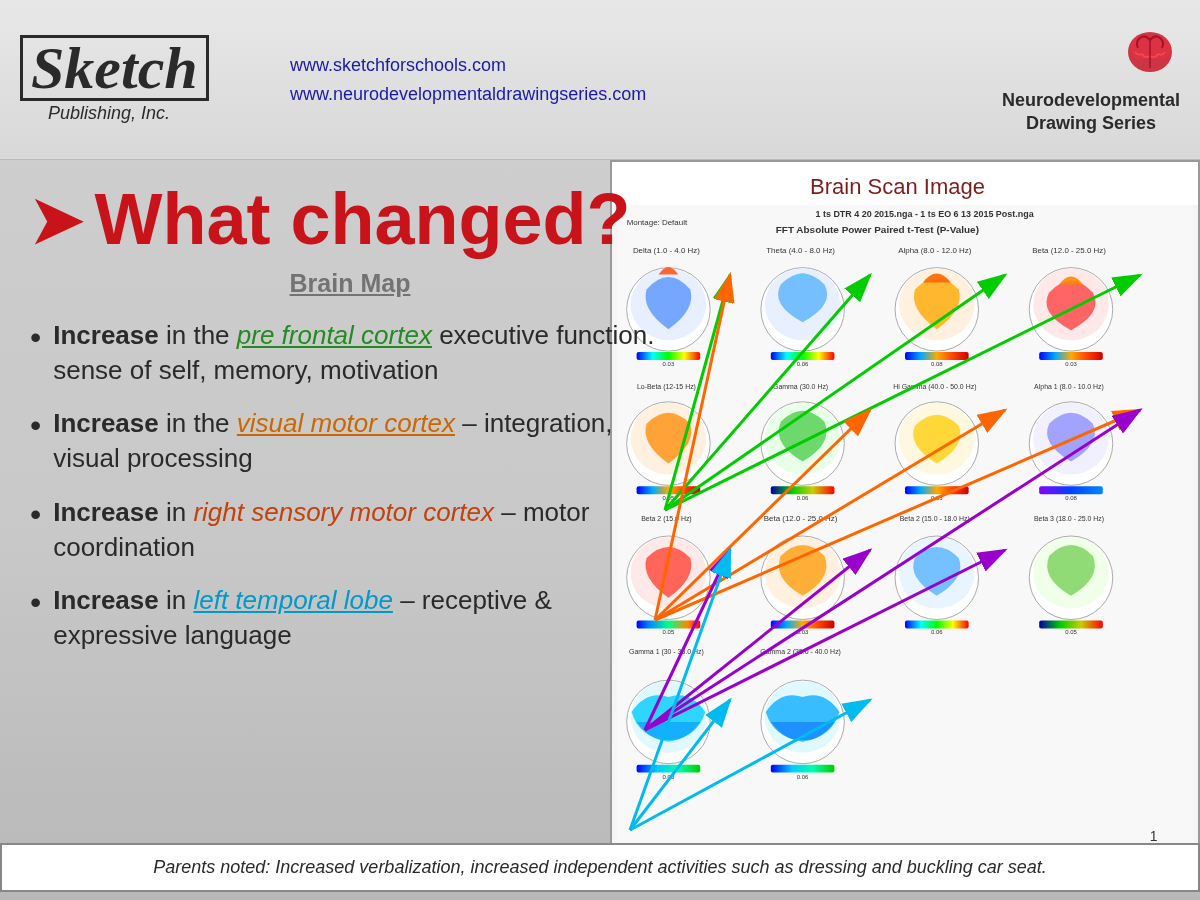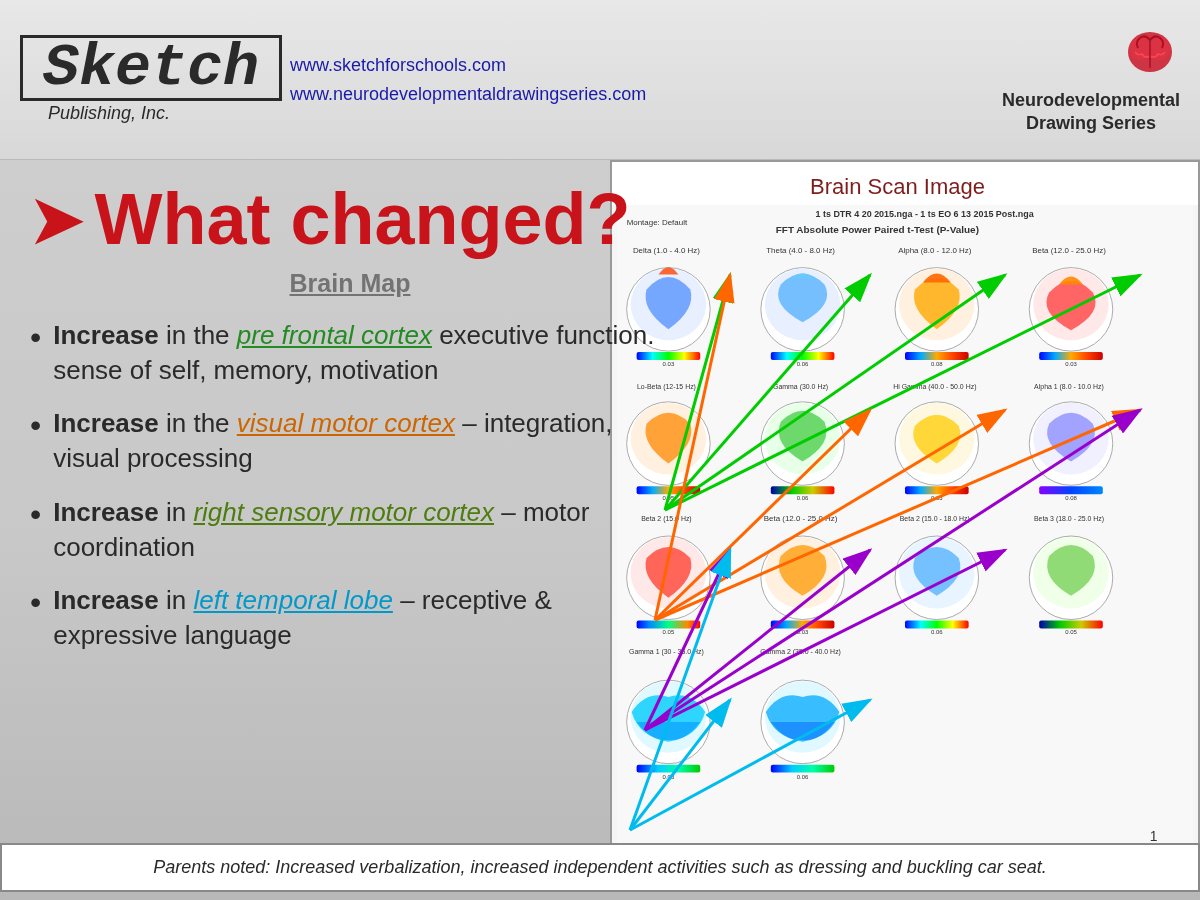--- a/index.html
+++ b/index.html
@@ -157,22 +157,21 @@
       font-style: italic;
     }
 
     .link-orange {
       color: #cc6600;
       text-decoration: underline;
       font-style: italic;
     }
 
     .link-purple {
-      color: #4d7c0f;
-      text-decoration: underline;
+      color: #c2410c;
       font-style: italic;
     }
 
     .link-cyan {
       color: #0099cc;
       text-decoration: underline;
       font-style: italic;
     }
 
     
@@ -239,28 +238,28 @@
       text-align: center;
       line-height: 1.4;
     }
 
     
     .sketch-logo {
       position: relative;
     }
 
     .sketch-logo-text {
-      font-family: Liberation Mono, monospace;
+      font-family: Liberation Serif, serif;
       font-style: italic;
       font-weight: 900;
       font-size: 60px;
       color: #2a2a2a;
       display: inline-block;
       border: 3px solid #2a2a2a;
-      padding: 0px 20px;
+      padding: 0px 8px;
       line-height: 1;
     }
   </style>
 </head>
 <body>
 
 <div id="header">
   <div id="logo-area">
     <div class="sketch-logo">
       <span class="sketch-logo-text">Sketch</span>

